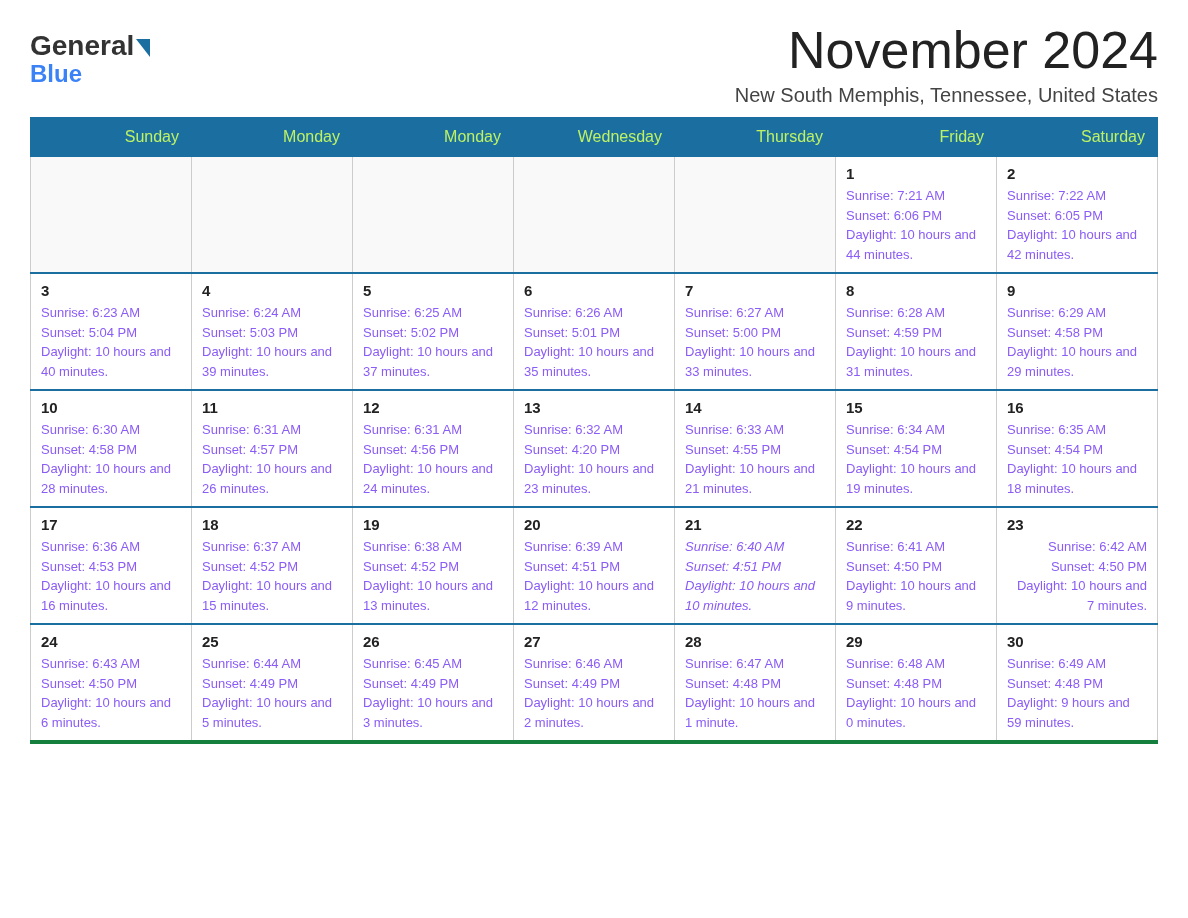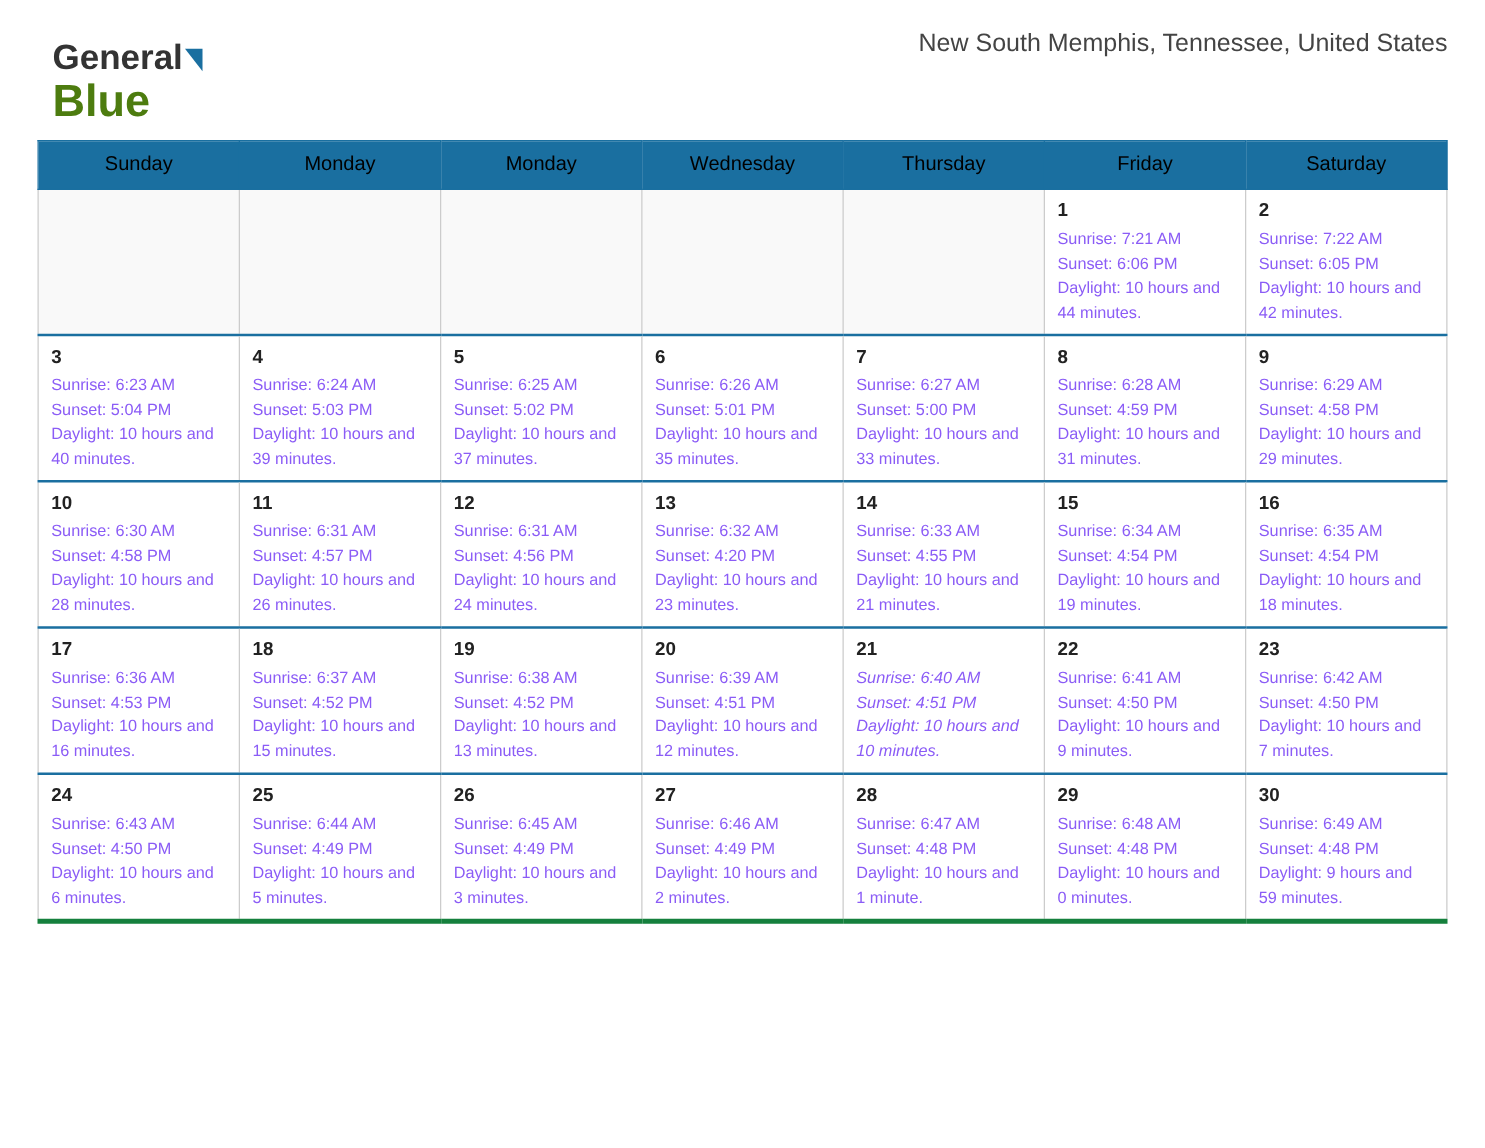--- a/index.html
+++ b/index.html
@@ -8,21 +8,20 @@
       background: #fff;
       width: 1188px;
       min-height: 918px;
       padding: 20px 30px;
     }
     .header-area {
       display: flex;
       justify-content: space-between;
       align-items: flex-start;
       margin-bottom: 10px;
-      margin-left: 12px;
     }
     .logo {
       display: flex;
       flex-direction: column;
       align-items: flex-start;
       margin-top: 10px;
     }
     .logo-text {
       display: flex;
       align-items: center;
@@ -35,23 +34,23 @@
     .logo-arrow {
       width: 0;
       height: 0;
       border-left: 14px solid transparent;
       border-right: 0px solid transparent;
       border-top: 18px solid #1a6fa0;
       margin-left: 2px;
       margin-top: 4px;
     }
     .logo-blue {
-      font-size: 36px;
+      font-size: 24px;
       font-weight: bold;
-      color: #4d7c0f;
+      color: #3b82f6;
       margin-top: -2px;
     }
     .title-area {
       text-align: right;
     }
     .month-title {
       font-size: 52px;
       font-weight: normal;
       color: #222;
     }
@@ -60,25 +59,25 @@
       color: #444;
       margin-top: 4px;
     }
     .calendar {
       width: 100%;
       border-collapse: collapse;
       margin-top: 8px;
     }
     .calendar th {
       background-color: #1a6fa0;
-      color: #000000;
+      color: #bef264;
       font-size: 16px;
       font-weight: normal;
       padding: 10px 12px;
-      text-align: center;
+      text-align: right;
       border: 1px solid #1a6fa0;
     }
     .calendar td {
       vertical-align: top;
       padding: 8px 10px;
       border: 1px solid #ccc;
       font-size: 13px;
       color: #333;
       min-width: 145px;
       height: 110px;
@@ -110,20 +109,21 @@
 
 <div class="header-area">
   <div class="logo">
     <div class="logo-text">
       <span class="logo-general">General</span>
       <div class="logo-arrow"></div>
     </div>
     <span class="logo-blue">Blue</span>
   </div>
   <div class="title-area">
+    <div class="month-title">November 2024</div>
     <div class="location-subtitle">New South Memphis, Tennessee, United States</div>
   </div>
 </div>
 
 <table class="calendar">
   <thead>
     <tr>
     <th>Sunday</th>
         <th>Monday</th>
         <th>Monday</th>
@@ -273,21 +273,21 @@
 Daylight: 10 hours and 10 minutes.</div>
         </td>
         <td>
           <span class="day-number">22</span>
           <div class="day-info" style="white-space: pre-line;">Sunrise: 6:41 AM
 Sunset: 4:50 PM
 Daylight: 10 hours and 9 minutes.</div>
         </td>
         <td>
           <span class="day-number">23</span>
-          <div class="day-info" style="white-space: pre-line;">Sunrise: 6:42 AM
+          <div class="day-info" style="white-space: pre-line; text-align: right;">Sunrise: 6:42 AM
 Sunset: 4:50 PM
 Daylight: 10 hours and 7 minutes.</div>
         </td>
       </tr>
       <tr>
         <td>
           <span class="day-number">24</span>
           <div class="day-info" style="white-space: pre-line;">Sunrise: 6:43 AM
 Sunset: 4:50 PM
 Daylight: 10 hours and 6 minutes.</div>

